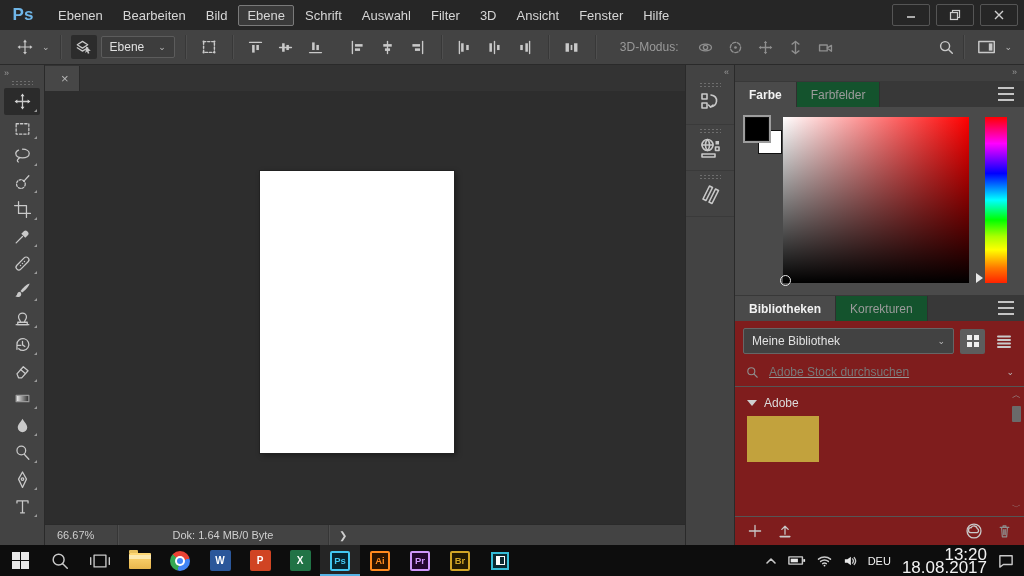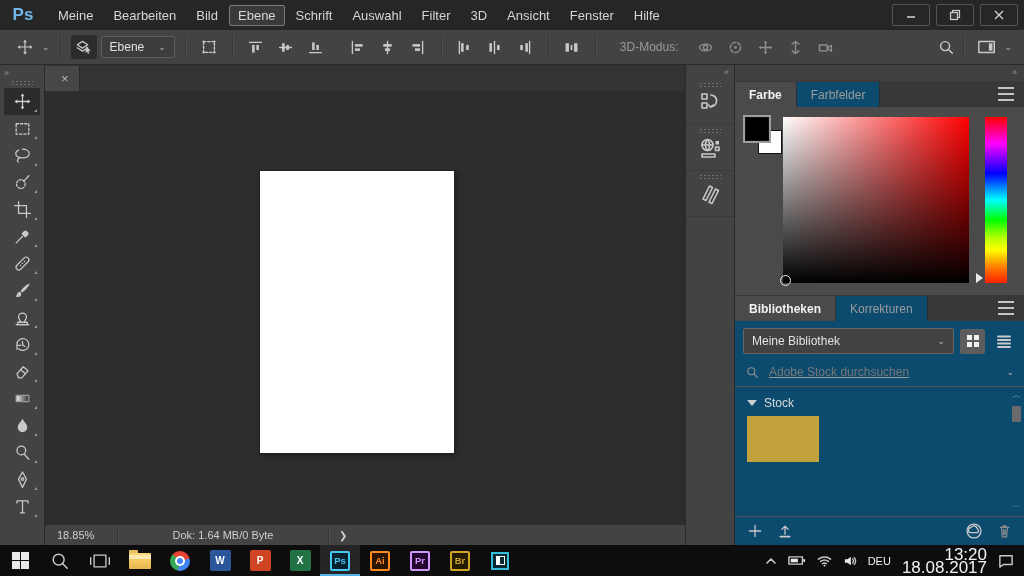--- a/index.html
+++ b/index.html
@@ -69,39 +69,39 @@
   .dockstrip{width:48px;background:#434343;border-left:1px solid #2a2a2a;border-right:1px solid #2a2a2a;
              display:flex;flex-direction:column;align-items:center;}
   .dockhead{width:100%;height:14px;display:flex;justify-content:flex-end;padding:2px 6px 0;box-sizing:border-box;
             color:#9a9a9a;font-size:9px;letter-spacing:-1px;}
   .dockcell{width:100%;height:46px;border-bottom:1px solid #3a3a3a;display:flex;flex-direction:column;align-items:center;padding-top:2px;box-sizing:border-box;}
 
   
   .panelscol{width:289px;background:#404040;display:flex;flex-direction:column;}
   .panelhead-right{height:14px;display:flex;justify-content:flex-end;padding:2px 8px 0;color:#9a9a9a;font-size:9px;letter-spacing:-1px;}
   .ptabs{height:26px;display:flex;align-items:flex-end;background:#383838;flex:0 0 auto;}
-  .ptab{height:25px;display:flex;align-items:center;padding:0 14px;font-size:12px;color:#9c9c9c;background:#0c4a6e;border-right:1px solid #2f2f2f;}
+  .ptab{height:25px;display:flex;align-items:center;padding:0 14px;font-size:12px;color:#9c9c9c;background:#14532d;border-right:1px solid #2f2f2f;}
   .ptab.active{background:#4a4a4a;color:#f2f2f2;font-weight:bold;}
   .pmenu{margin-left:auto;padding:0 10px 6px 0;}
   .hamb{width:16px;height:10px;border-top:2px solid #c4c4c4;border-bottom:2px solid #c4c4c4;
         background:linear-gradient(#c4c4c4,#c4c4c4) center/100% 2px no-repeat;}
 
   .colorpanel{height:188px;background:#4a4a4a;position:relative;flex:0 0 auto;}
   .fgbg{position:absolute;left:10px;top:10px;width:40px;height:40px;}
   .fgsw{position:absolute;left:0;top:0;width:22px;height:22px;background:#000;border:1px solid #111;outline:2px solid #9d9d9d;z-index:2;}
   .bgsw{position:absolute;left:13px;top:13px;width:22px;height:22px;background:#fff;border:1px solid #111;z-index:1;}
   .satsq{position:absolute;left:48px;top:10px;width:186px;height:166px;
          background-image:linear-gradient(to bottom,rgba(0,0,0,0),#000),linear-gradient(to right,#ffffff,#ff0000);}
   .satmarker{position:absolute;left:-3px;bottom:-3px;width:9px;height:9px;border:1.5px solid #e8e8e8;border-radius:50%;}
   .huebar{position:absolute;left:250px;top:10px;width:22px;height:166px;
           background:linear-gradient(to bottom,#ff0000 0%,#ff00ff 16%,#0000ff 34%,#00ffff 50%,#00ff00 62%,#aaff00 72%,#ffff00 80%,#ff7700 91%,#ff2200 100%);}
   .huemarker{position:absolute;left:-9px;bottom:0;width:0;height:0;
              border-top:5px solid transparent;border-bottom:5px solid transparent;border-left:7px solid #e8e8e8;}
 
-  .libpanel{flex:1;display:flex;flex-direction:column;min-height:0;background:#0c4a6e;}
+  .libpanel{flex:1;display:flex;flex-direction:column;min-height:0;background:#7f1d1d;}
   .librow1{display:flex;align-items:center;gap:6px;padding:7px 8px 4px;}
   .libselect{flex:1;display:flex;align-items:center;height:24px;border:1px solid #666;border-radius:2px;
              background:#424242;padding:0 8px;color:#e2e2e2;font-size:12px;}
   .libselect .chev{margin-left:auto;}
   .viewbtn{width:25px;height:25px;border-radius:2px;display:flex;align-items:center;justify-content:center;}
   .viewbtn.active{background:#5d5d5d;}
   .searchrow{display:flex;align-items:center;gap:8px;padding:6px 10px;border-bottom:1px solid #555;}
   .searchrow input{flex:1;background:transparent;border:none;outline:none;color:#9a9a9a;font-size:12px;
                    font-family:"Liberation Sans","DejaVu Sans",sans-serif;text-decoration:underline;}
   .searchrow input::placeholder{color:#787878;}
@@ -140,21 +140,21 @@
   .tealapp{width:18px;height:18px;border:2px solid #35bdd8;box-sizing:border-box;display:flex;align-items:center;justify-content:center;background:#0b2830;}
   .tealapp span{width:9px;height:9px;background:linear-gradient(to right,#fff 50%,transparent 50%);border:1.5px solid #fff;box-sizing:border-box;}
 </style>
 </head>
 <body>
 
 <div id="app">
 
   <header class="menubar">
     <div class="pslogo">Ps</div>
-    <span class="menuitem">Meine</span>
+    <span class="menuitem">Ebenen</span>
     <span class="menuitem">Bearbeiten</span>
     <span class="menuitem">Bild</span>
     <span class="menuitem active">Ebene</span>
     <span class="menuitem">Schrift</span>
     <span class="menuitem">Auswahl</span>
     <span class="menuitem">Filter</span>
     <span class="menuitem">3D</span>
     <span class="menuitem">Ansicht</span>
     <span class="menuitem">Fenster</span>
     <span class="menuitem">Hilfe</span>
@@ -476,21 +476,21 @@
     <div class="centercol">
       <div class="tabbar">
         <div class="doctab">
           <span class="close">×</span>
         </div>
       </div>
       <div class="canvas">
         <div class="docpage"></div>
       </div>
       <div class="statusbar">
-        <div class="statzoom">18.85%</div>
+        <div class="statzoom">66.67%</div>
         <div class="statsep"></div>
         <div class="statdoc">Dok: 1.64 MB/0 Byte</div>
         <div class="statsep"></div>
         <div class="statchev">❯</div>
       </div>
     </div>
 
     <div class="dockstrip">
       <div class="dockhead">«</div>
       <div class="dockcell">
@@ -583,21 +583,21 @@
                 <circle cx="9" cy="9" r="5"></circle>
                 <path d="M13 13l4.5 4.5"></path>
               </svg>
           </span>
           <input type="text" readonly="" placeholder="Adobe Stock durchsuchen" style="">
           <span class="chev">⌄</span>
         </div>
         <div class="libscroll">
           <div class="secthead">
             <span class="tri"></span>
-            <span>Stock</span>
+            <span>Adobe</span>
           </div>
           <div class="swatchbig" style="background: rgb(194, 162, 61);"></div>
           <div class="vscroll">
             <span class="vchev" style="margin-top:0">︿</span>
             <div class="vthumb"></div>
             <span class="vchev">﹀</span>
           </div>
         </div>
         <div class="libfooter">
           <span class="ico">

